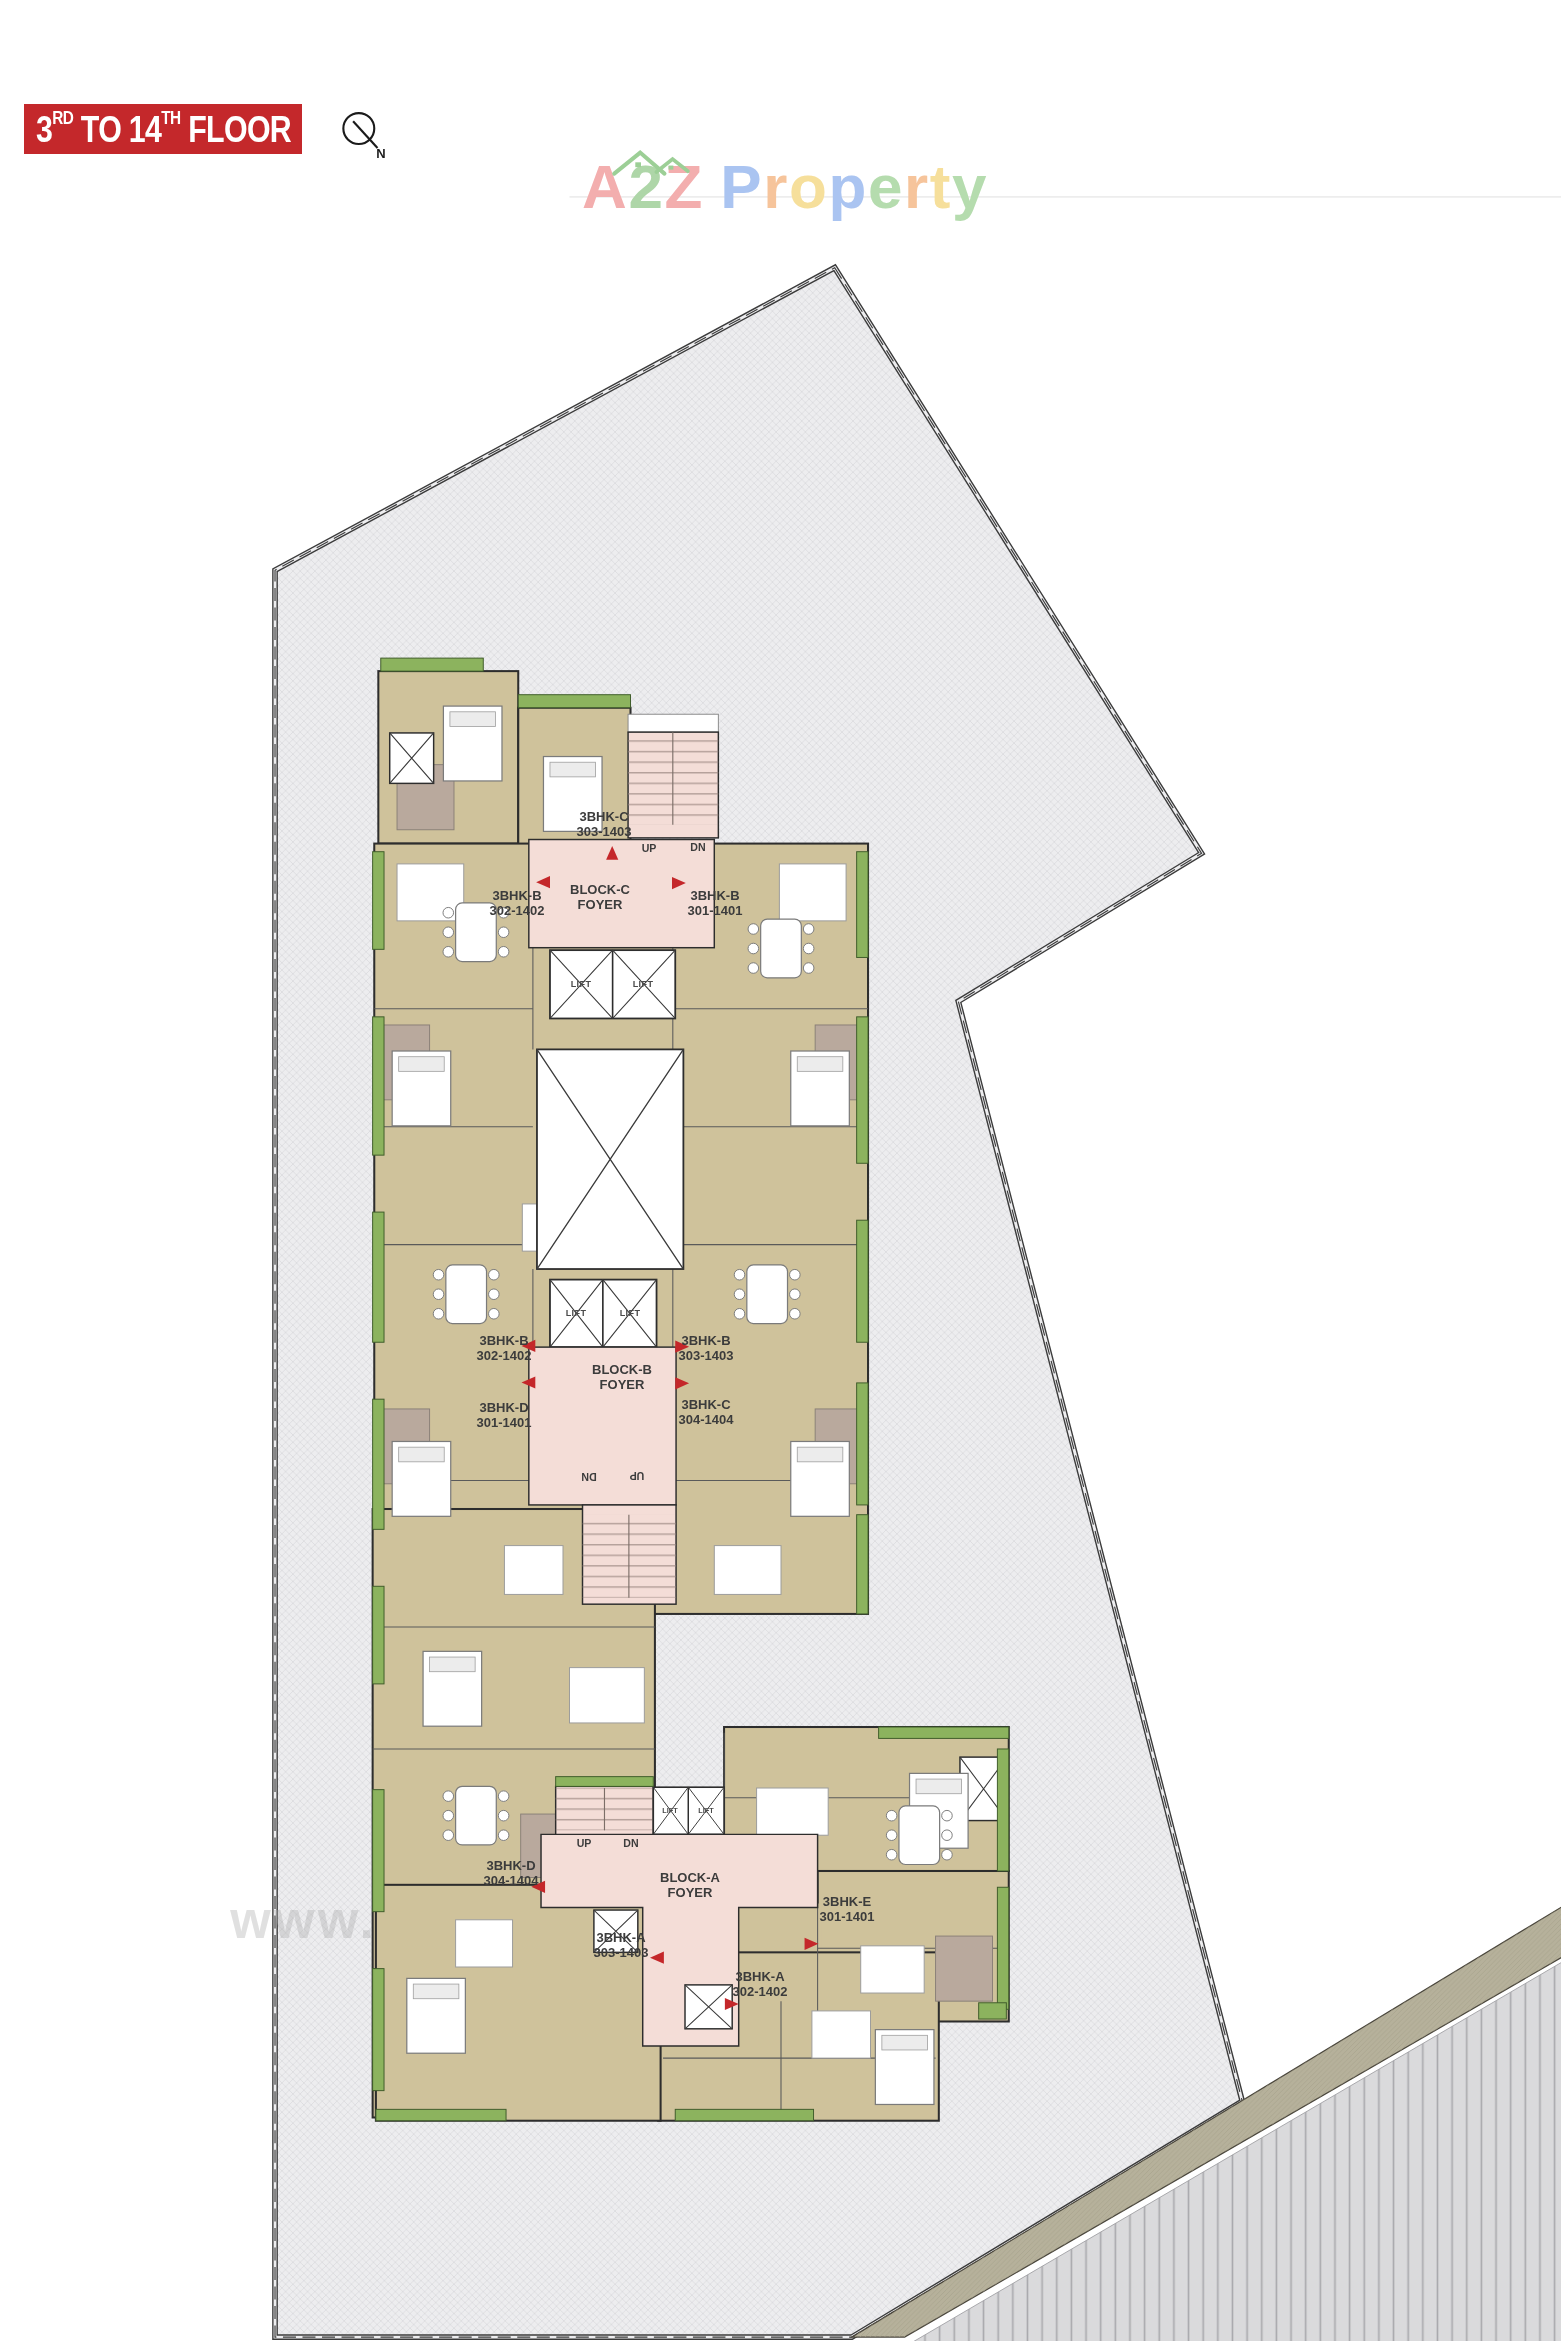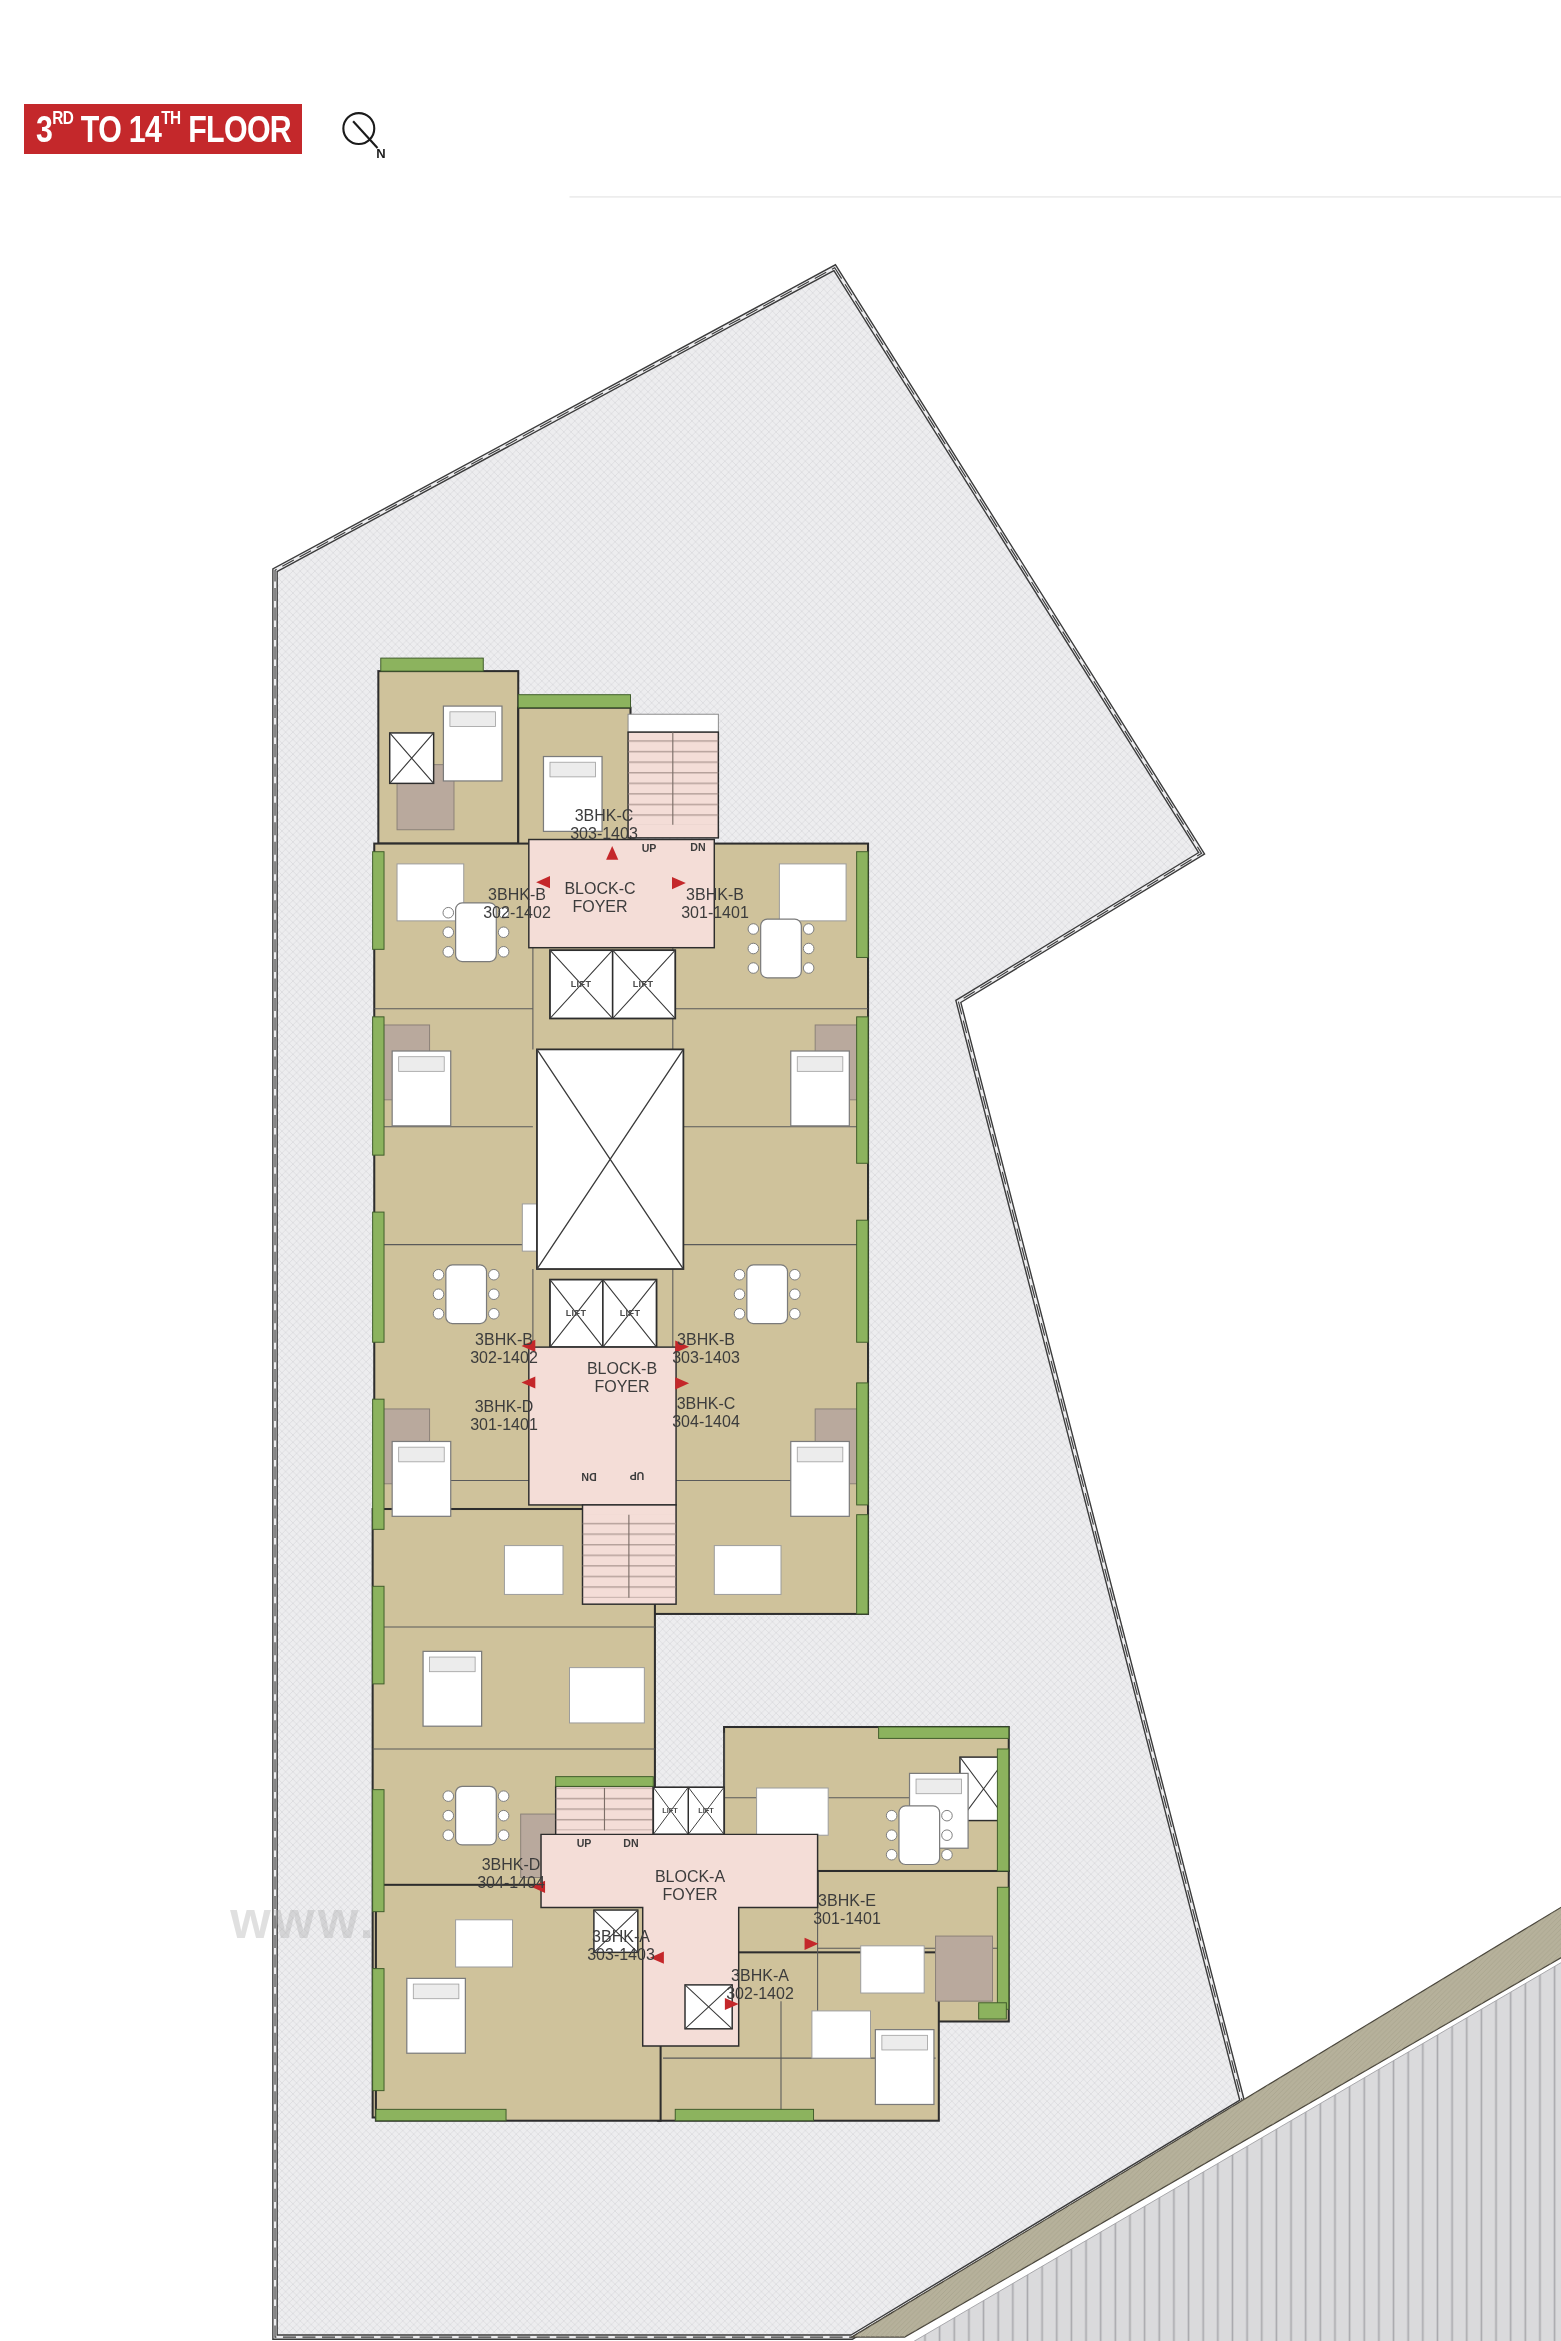--- a/index.html
+++ b/index.html
@@ -25,21 +25,21 @@
   
   .logo{position:absolute;left:582px;top:156px;z-index:2;font-weight:bold;font-size:62px;
         line-height:1;letter-spacing:1.6px;white-space:nowrap;}
   .logo .gap{margin-left:16.3px;}
   .lgA{color:#f3aeae;} .lg2{color:#aed6a8;} .lgZ{color:#f3aeae;}
   .lgB{color:#aac4f1;} .lgO{color:#f6c49b;} .lgY{color:#f6df9b;} .lgG{color:#b5dcae;}
   .roof{position:absolute;left:29px;top:-9.8px;}
 
   
   .lbl{position:absolute;transform:translate(-50%,-50%);z-index:5;text-align:center;
-       color:var(--lblink);font-weight:normal;font-size:16px;line-height:1.15;white-space:nowrap;}
+       color:var(--lblink);font-weight:bold;font-size:13px;line-height:1.15;white-space:nowrap;}
   .lbl.rot180{transform:translate(-50%,-50%) rotate(180deg);}
   .lbl.sm{font-size:10.6px;font-weight:bold;}
   .lbl.lift{font-size:9px;font-weight:bold;letter-spacing:0.4px;color:#4a4a4a;}
   .lbl.liftsm{font-size:7.3px;font-weight:bold;color:#4a4a4a;}
 </style>
 </head>
 <body>
 
 <div class="page">
 
@@ -283,20 +283,29 @@
       <circle cx="441" cy="158" r="19" fill="#ffffff" stroke="#1b1b1b" stroke-width="2.6"></circle>
       <path d="M434 149 L464 182" stroke="#1b1b1b" stroke-width="2.6"></path>
     </g>
   </svg>
 
   <div class="banner">
     <div class="txt"><span>3</span><sup>RD</sup><span> TO 14</span><sup>TH</sup><span> FLOOR</span></div>
   </div>
   <div class="north-n">N</div>
 
+  <div class="logo">
+    <svg class="roof" width="81" height="31" viewBox="0 0 100 38">
+      <path d="M4 34 L36 8 L66 34" fill="none" stroke="#9ccf96" stroke-width="5" stroke-linecap="round"></path>
+      <path d="M56 32 L76 16 L95 31" fill="none" stroke="#9ccf96" stroke-width="4.5" stroke-linecap="round"></path>
+      <rect x="30" y="20" width="7" height="6" fill="#9ccf96"></rect>
+      <rect x="71" y="24" width="6" height="5" fill="#9ccf96"></rect>
+    </svg>
+    <span class="lgA">A</span><span class="lg2">2</span><span class="lgZ">Z</span><span class="lgB gap">P</span><span class="lgO">r</span><span class="lgY">o</span><span class="lgB">p</span><span class="lgG">e</span><span class="lgO">r</span><span class="lgY">t</span><span class="lgG">y</span>
+  </div>
 
   <div class="lbl" style="left:604px;top:825px">
     <div>3BHK-C</div>
       <div>303-1403</div>
   </div>
   <div class="lbl" style="left:517px;top:904px">
     <div>3BHK-B</div>
       <div>302-1402</div>
   </div>
   <div class="lbl" style="left:715px;top:904px">

